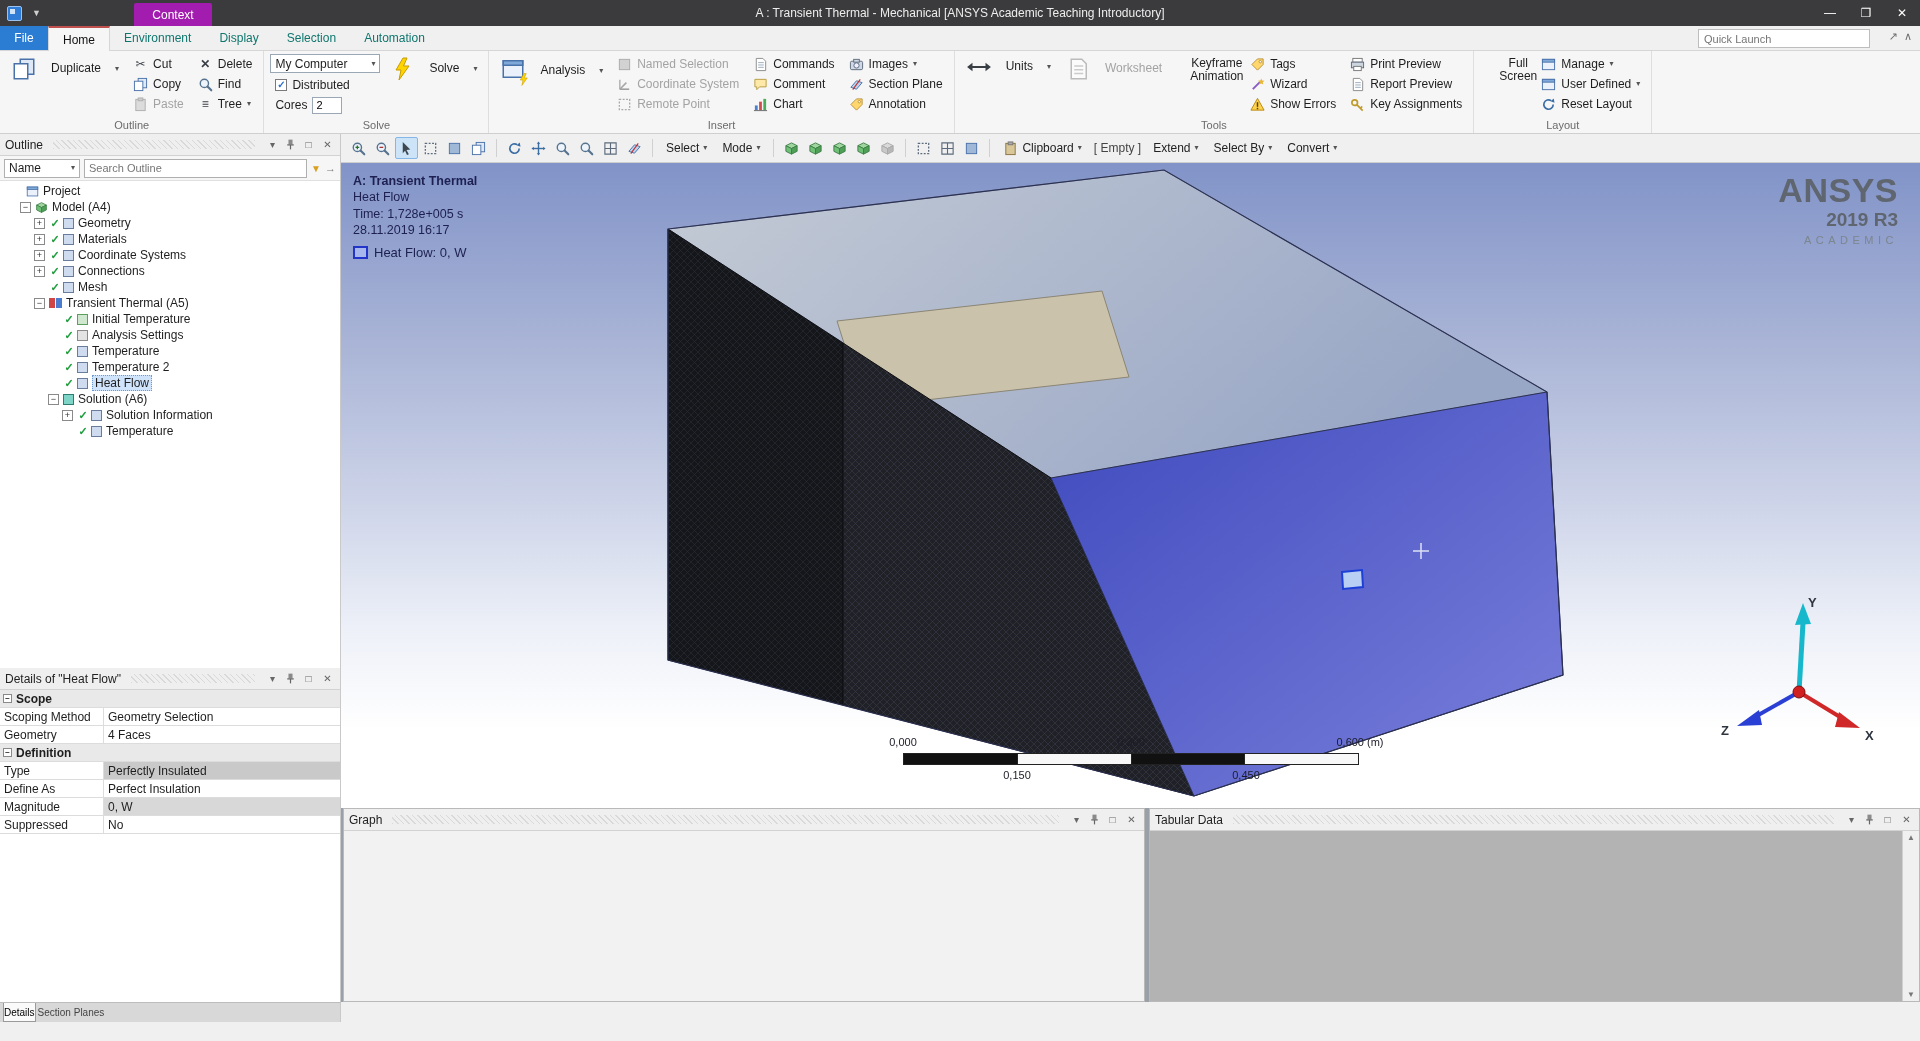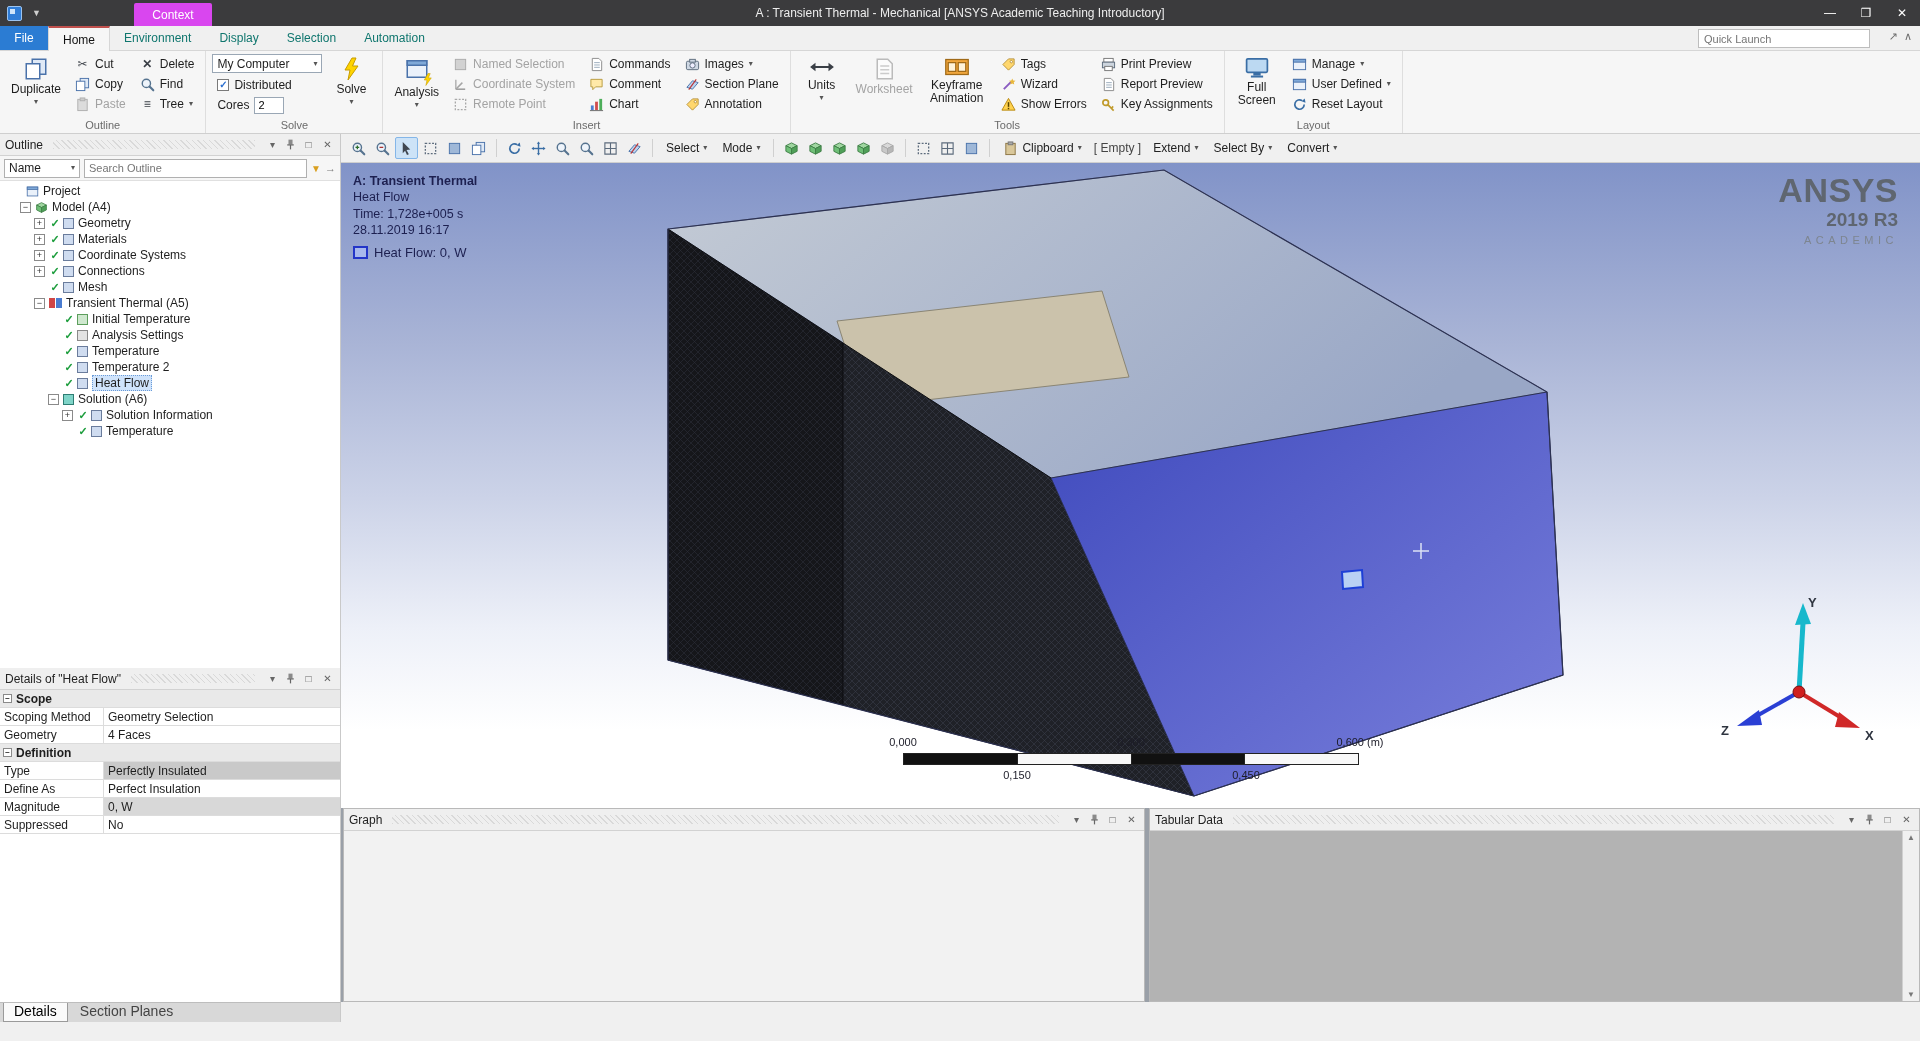--- a/index.html
+++ b/index.html
@@ -5,42 +5,42 @@
 *{box-sizing:border-box;margin:0;padding:0}
 html,body{width:1920px;height:1041px}
 body{font-family:"Liberation Sans",sans-serif;background:#888}
 .app{position:relative;width:1920px;height:1041px;background:#f0f0f0;overflow:hidden;font-size:12px;color:#1e1e1e}
 
 
 .titlebar{position:absolute;left:0;top:0;right:0;height:26px;background:#3b3b3d;color:#fff;display:flex;align-items:center}
 .app-icon{width:15px;height:15px;margin-left:7px;background:#2f7cd6;border:1px solid #9cc3ee;border-radius:2px;position:relative;flex:none}
 .app-icon::after{content:"";position:absolute;left:2px;top:2px;right:6px;bottom:6px;background:#cfe4fa}
 .qat-caret{margin-left:10px;font-size:9px;color:#cfcfcf}
-.context-tab{position:absolute;left:134px;top:3px;height:23px;width:78px;background:#d946ef;color:#fff;display:flex;align-items:center;justify-content:center;font-size:12px;border-radius:2px 2px 0 0}
+.context-tab{position:absolute;left:134px;top:3px;height:23px;width:78px;background:#a21caf;color:#fff;display:flex;align-items:center;justify-content:center;font-size:12px;border-radius:2px 2px 0 0}
 .tb-title{position:absolute;left:300px;right:300px;text-align:center;font-size:12px;color:#ededed;white-space:nowrap;overflow:hidden}
 .win-btns{position:absolute;right:0;top:0;height:26px;display:flex}
 .win-btn{width:36px;display:flex;align-items:center;justify-content:center;color:#fff;font-size:12px}
 
 
 .tabrow{position:absolute;left:0;top:26px;right:0;height:25px;background:#f0f0f0;border-bottom:1px solid #d6d6d6;display:flex;align-items:stretch}
 .file-tab{width:48px;background:#2b7cd3;color:#fff;display:flex;align-items:center;justify-content:center}
 .rtab{padding:0 14px;display:flex;align-items:center;color:#0f766e}
 .rtab.active{background:#f6f6f6;border-left:1px solid #d6d6d6;border-right:1px solid #d6d6d6;border-top:2px solid #c0504d;margin-bottom:-1px;color:#111}
 .quick-launch{position:absolute;right:50px;top:3px;width:172px;height:19px;background:#fff;border:1px solid #bdbdbd;display:flex;align-items:center;padding:0 5px}
 .quick-launch input{border:none;outline:none;width:100%;font-size:11px;color:#333;font-family:"Liberation Sans",sans-serif}
 .ql-icons{position:absolute;right:8px;top:4px;display:flex;gap:6px;color:#6d6d6d;font-size:11px}
 
 
 .ribbon{position:absolute;left:0;top:51px;right:0;height:83px;background:#f6f6f6;border-bottom:1px solid #cfcfcf;display:flex}
 .rgroup{display:flex;flex-direction:column;border-right:1px solid #dedede}
 .rg-body{flex:1;display:flex;align-items:flex-start;padding:3px 6px 0;gap:4px}
 .rg-label{height:16px;display:flex;align-items:center;justify-content:center;color:#6b6b6b;font-size:11px}
 .scol{display:flex;flex-direction:column}
 .sbtn{height:20px;display:flex;align-items:center;gap:5px;padding:0 5px;white-space:nowrap;border-radius:2px}
-.bbtn{display:flex;flex-direction:column;align-items:center;gap:2px;padding:3px 5px 0;min-width:50px;text-align:center;line-height:1.1;white-space:nowrap}
+.bbtn{display:flex;flex-direction:row;align-items:center;gap:14px;padding:3px 5px 0;min-width:50px;text-align:center;line-height:1.1;white-space:nowrap}
 .bbtn.wrap{white-space:normal;width:70px}
 .caret{font-size:8px;color:#555;line-height:1}
 .dis{color:#a3a3a3}
 .gray{filter:grayscale(1) opacity(.55)}
 .ic{width:15px;height:15px;display:inline-flex;align-items:center;justify-content:center;font-size:12px;color:#3a3f46;flex:none}
 .xred{color:#3a3f46;font-weight:bold}
 .i15{width:15px;height:15px;flex:none}
 .i13{width:13px;height:13px;flex:none}
 .i26{width:26px;height:24px;flex:none}
 .combo{width:110px;height:19px;border:1px solid #9aa7b5;background:#fff;display:flex;align-items:center;justify-content:space-between;padding:0 4px;margin-bottom:2px}
@@ -89,21 +89,21 @@
 .details-panel{position:absolute;left:0;top:668px;width:341px;height:334px;background:#fff;border-right:1px solid #c9c9c9;display:flex;flex-direction:column}
 .dtable{flex:1;overflow:hidden}
 .drow{display:flex;height:18px;border-bottom:1px solid #dcdcdc;align-items:stretch}
 .drow.sec{background:#e9e9e9;font-weight:bold;align-items:center;padding-left:3px;gap:4px}
 .dexp{width:9px;height:9px;border:1px solid #8a8a8a;background:#fff;font-size:8px;line-height:7px;text-align:center;color:#333;flex:none}
 .dkey{width:104px;border-right:1px solid #dcdcdc;padding:2px 4px;background:#fff;white-space:nowrap;overflow:hidden}
 .dval{flex:1;padding:2px 4px;background:#fff;white-space:nowrap;overflow:hidden}
 .dval.ro{background:#d8d8d8}
 .dval.sel{background:#c9c9c9}
 .left-tabs{position:absolute;left:0;top:1002px;width:341px;height:20px;background:#d8d8d8;border-top:1px solid #bdbdbd;border-right:1px solid #c9c9c9;display:flex;align-items:stretch;padding-left:3px;gap:2px}
-.ltab{display:flex;align-items:flex-start;padding:0 10px;font-size:14px;color:#444}
+.ltab{display:flex;align-items:center;padding:0 0;font-size:10px;color:#444}
 .ltab.active{background:#fafafa;border:1px solid #9a9a9a;border-top:none;color:#000}
 
 
 .viewport{position:absolute;left:341px;top:163px;width:1579px;height:645px;background:linear-gradient(180deg,#8193c8 0%,#a9b4d6 28%,#ccd3e8 52%,#edf0f8 72%,#ffffff 88%);overflow:hidden}
 .vp-svg{position:absolute;left:0;top:0}
 .vp-ann{position:absolute;left:12px;top:10px;color:#1d2050;font-size:12.5px;line-height:1.3}
 .vpa-title{font-weight:bold}
 .vp-legend{position:absolute;left:12px;top:82px;display:flex;align-items:center;gap:6px;color:#1d2050;font-size:13px}
 .leg-sq{width:15px;height:13px;background:#a8b8ec;border:2px solid #2335c8;flex:none}
 .vp-logo{position:absolute;right:22px;top:10px;text-align:right;color:#5f6670}

